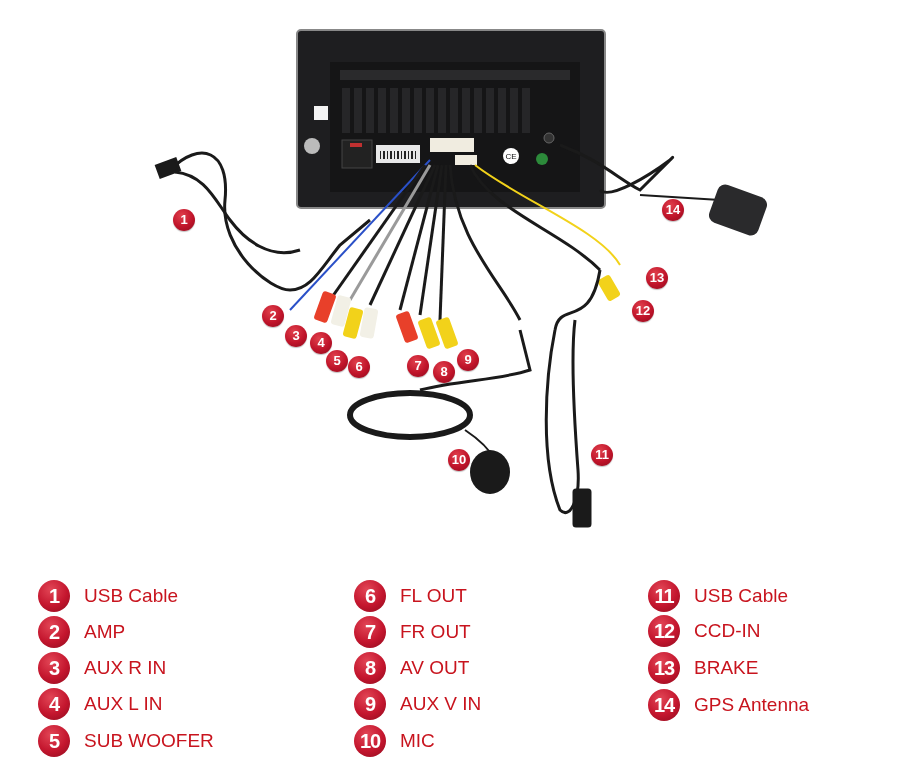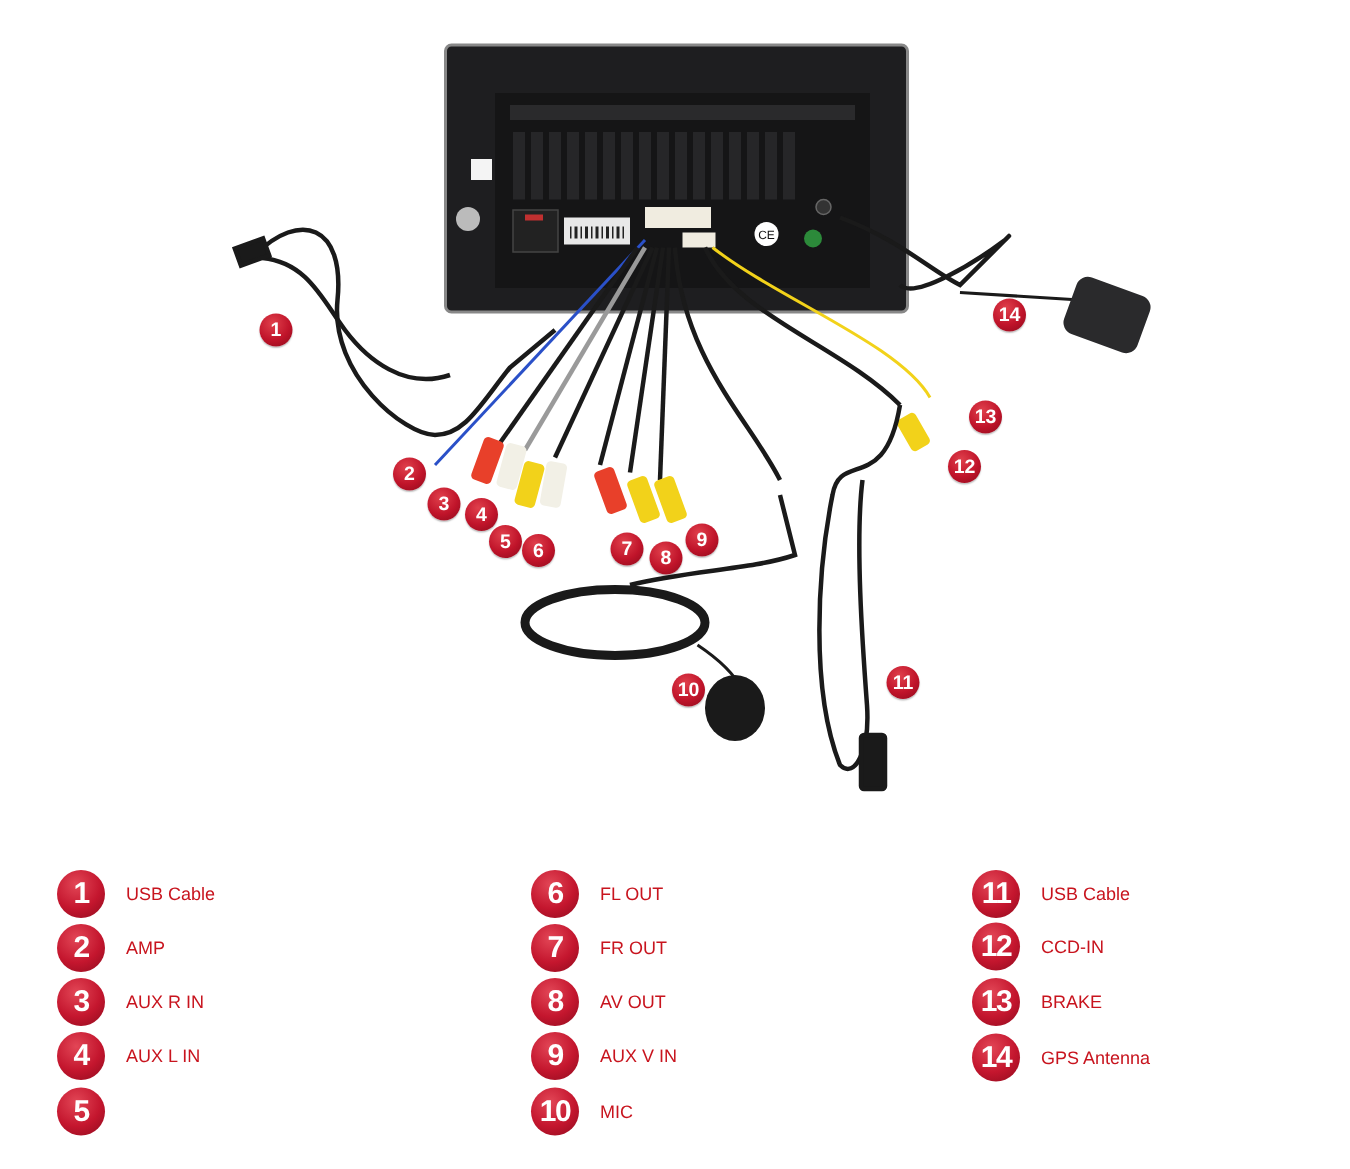--- a/index.html
+++ b/index.html
@@ -7,21 +7,21 @@
   #photo { position:absolute; left:0; top:0; width:900px; height:560px; }
   .marker { position:absolute; width:22px; height:22px; border-radius:50%;
     background:radial-gradient(circle at 40% 30%, #e0404c 0%, #c0142a 55%, #8c0a1c 100%);
     color:#fff; font-weight:bold; font-size:13px; line-height:22px; text-align:center;
     font-family:"Liberation Sans", sans-serif; box-shadow:0 1px 1px rgba(0,0,0,0.25); }
   .legend-item { position:absolute; height:34px; display:flex; align-items:center; }
   .badge { width:32px; height:32px; border-radius:50%;
     background:radial-gradient(circle at 40% 30%, #e24656 0%, #c4162e 55%, #8e0b1e 100%);
     color:#fff; font-weight:bold; font-size:20px; text-align:center; line-height:32px;
     font-family:"Liberation Sans", sans-serif; letter-spacing:-1px; }
-  .legend-label { margin-left:14px; color:#c8141e; font-size:12px; white-space:nowrap; }
+  .legend-label { margin-left:14px; color:#c8141e; font-size:19px; white-space:nowrap; }
 </style>
 </head>
 <body>
 
 <svg id="photo" viewBox="0 0 900 560">
 
   <g>
     <rect x="297" y="30" width="308" height="178" rx="4" fill="#1e1e20" stroke="#888" stroke-width="2"></rect>
     <rect x="330" y="62" width="250" height="130" fill="#151516"></rect>
     <rect x="340" y="70" width="230" height="10" fill="#2a2a2c"></rect>
@@ -147,20 +147,21 @@
   <div class="legend-item" style="left:38px;top:651px;">
       <div class="badge">3</div>
       <span class="legend-label">AUX R IN</span>
     </div>
   <div class="legend-item" style="left:38px;top:687px;">
       <div class="badge">4</div>
       <span class="legend-label">AUX L IN</span>
     </div>
   <div class="legend-item" style="left:38px;top:724px;">
       <div class="badge">5</div>
+      <span class="legend-label">SUB WOOFER</span>
     </div>
 
   <div class="legend-item" style="left:354px;top:579px;">
       <div class="badge">6</div>
       <span class="legend-label">FL OUT</span>
     </div>
   <div class="legend-item" style="left:354px;top:615px;">
       <div class="badge">7</div>
       <span class="legend-label">FR OUT</span>
     </div>

